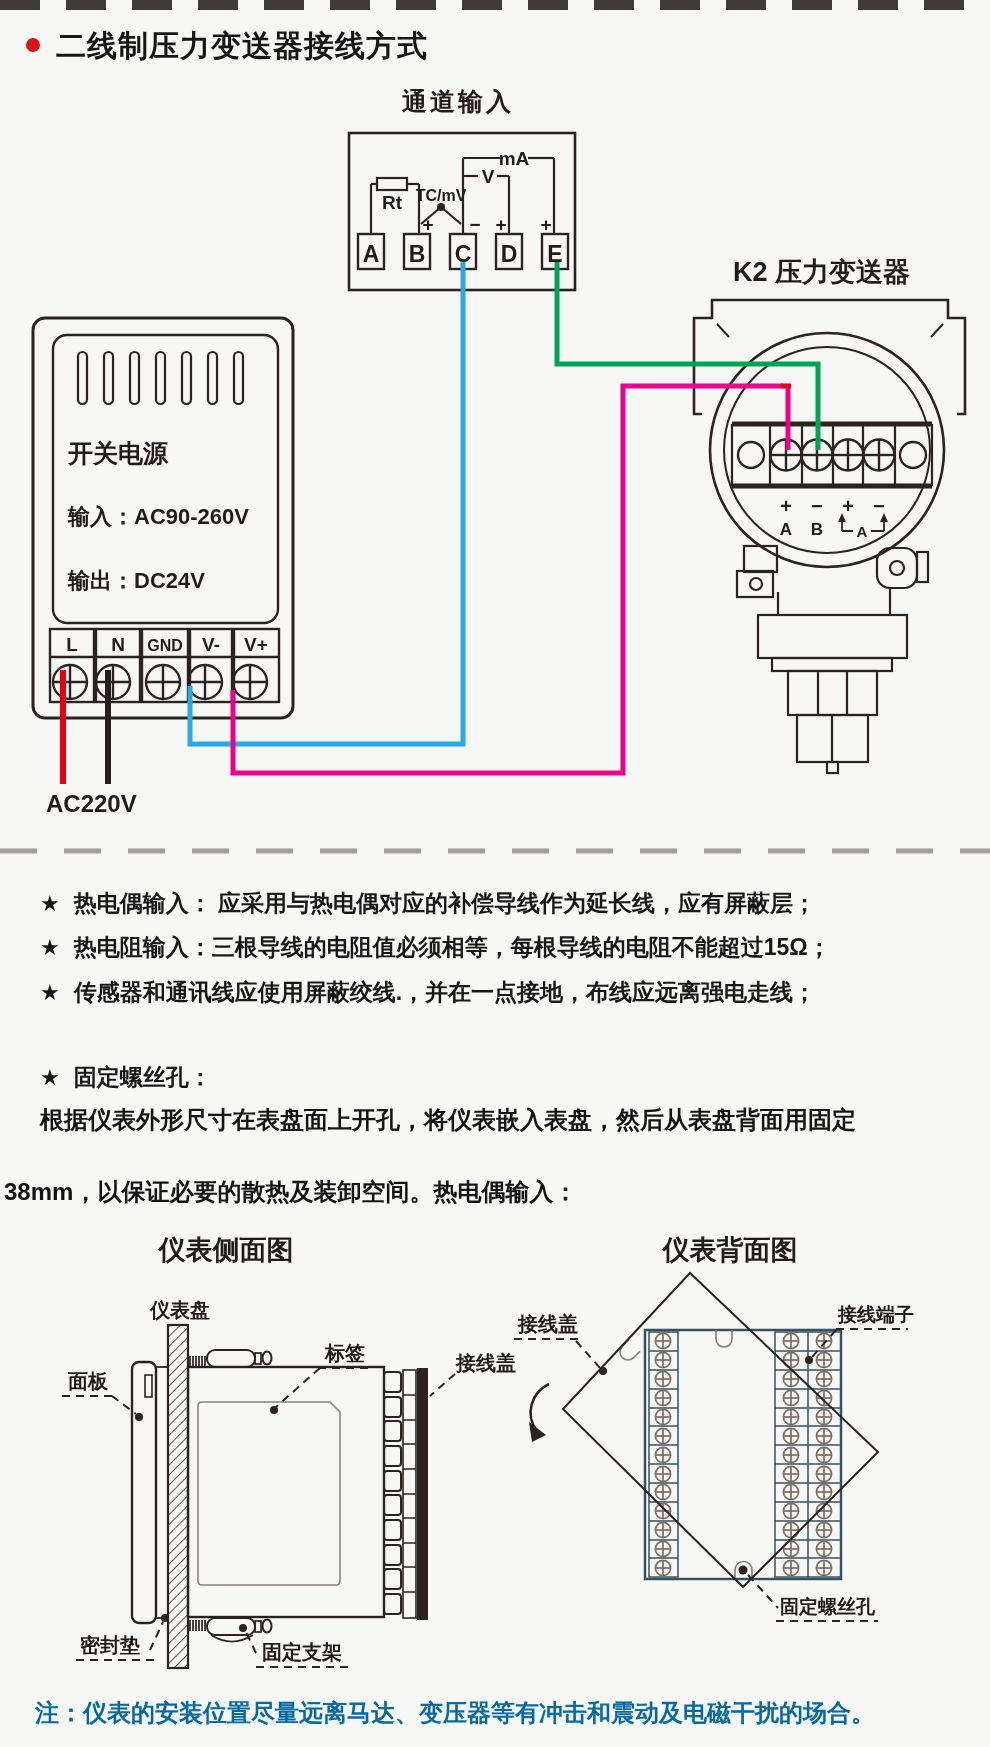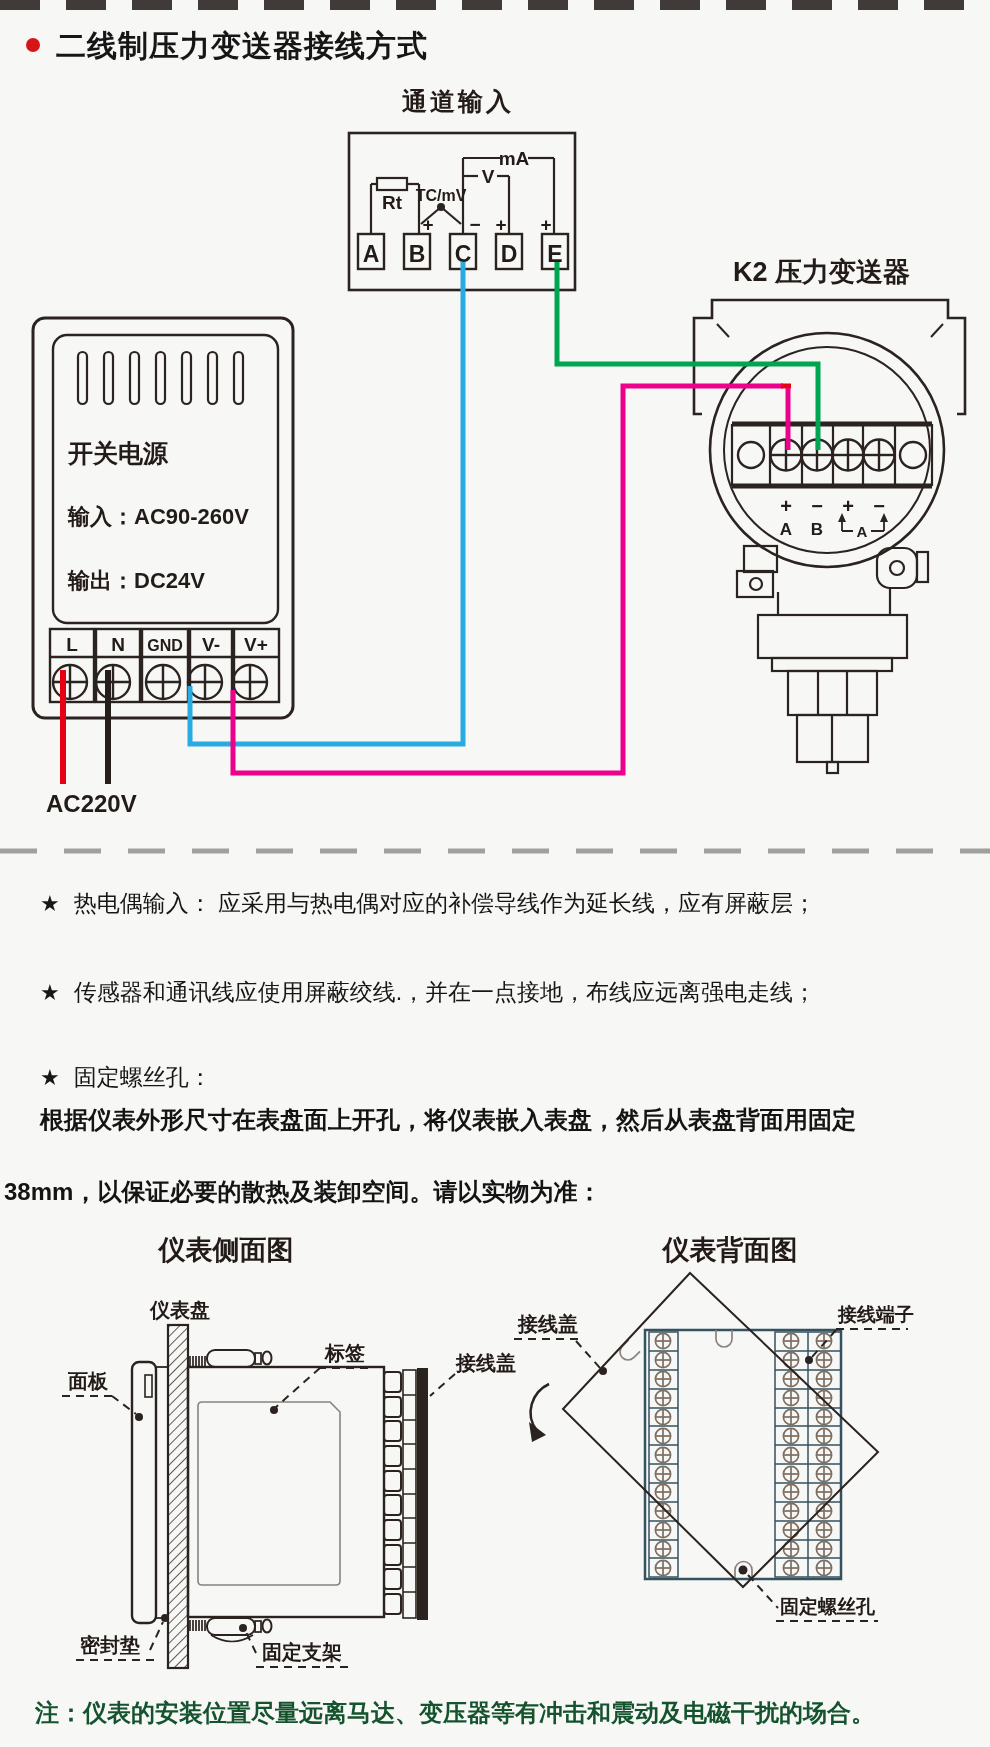--- a/index.html
+++ b/index.html
@@ -2,25 +2,25 @@
 <html><head>
 <meta charset="utf-8">
 <style>
   html,body{margin:0;padding:0;}
   .page{position:relative;width:990px;height:1747px;background:#f7f7f6;overflow:hidden;
         font-family:"Liberation Sans","DejaVu Sans",sans-serif;color:#1b1b1b;}
   svg{position:absolute;left:0;top:0;}
   svg text{font-family:"Liberation Sans","DejaVu Sans",sans-serif;fill:#221b18;font-weight:bold;}
   .page-title{position:absolute;left:56px;top:26px;font-size:30px;font-weight:bold;color:#161616;letter-spacing:1px;}
   .title-dot{position:absolute;left:26px;top:38px;width:14px;height:14px;border-radius:50%;background:#d61518;}
-  .bullet-line{position:absolute;left:40px;font-size:23px;font-weight:normal;white-space:nowrap;color:#171717;}
+  .bullet-line{position:absolute;left:40px;font-size:23px;font-weight:bold;white-space:nowrap;color:#171717;}
   .bullet-line .star{margin-right:14px;font-size:22px;}
   .para-line{position:absolute;left:4px;width:984px;font-size:24px;font-weight:bold;white-space:nowrap;color:#141414;}
   .indent{padding-left:36px;}
-  .foot-note{position:absolute;left:35px;top:1697px;font-size:24px;font-weight:bold;white-space:nowrap;color:#14532d;}
+  .foot-note{position:absolute;left:35px;top:1697px;font-size:24px;font-weight:bold;white-space:nowrap;color:#0369a1;}
   .serif{font-family:"Liberation Serif","DejaVu Serif",serif;}
 </style>
 </head>
 <body>
 
 <div class="page">
 
   <span class="title-dot"></span>
   <h1 class="page-title" style="margin:0">二线制压力变送器接线方式</h1>
 
@@ -344,25 +344,28 @@
         <text x="518" y="1331" font-size="20">接线盖</text>
         <text x="838" y="1321">接线端子</text>
         <text x="780" y="1613">固定螺丝孔</text>
       </g>
     </g>
   </svg>
 
   <div class="bullet-line" style="top:888px">
     <span class="star">★</span><span>热电偶输入： 应采用与热电偶对应的补偿导线作为延长线，应有屏蔽层；</span>
   </div>
+  <div class="bullet-line" style="top:932px">
+    <span class="star">★</span><span>热电阻输入：三根导线的电阻值必须相等，每根导线的电阻不能超过15Ω；</span>
+  </div>
   <div class="bullet-line" style="top:977px">
     <span class="star">★</span><span>传感器和通讯线应使用屏蔽绞线.，并在一点接地，布线应远离强电走线；</span>
   </div>
   <div class="bullet-line" style="top:1062px">
     <span class="star">★</span><span>固定螺丝孔：</span>
   </div>
 
   <div class="para-line indent" style="top:1104px">根据仪表外形尺寸在表盘面上开孔，将仪表嵌入表盘，然后从表盘背面用固定</div>
-  <div class="para-line" style="top:1176px">38mm，以保证必要的散热及装卸空间。请以实物为准：</div>
+  <div class="para-line" style="top:1176px">38mm，以保证必要的散热及装卸空间。热电偶输入：</div>
 
   <div class="foot-note">注：仪表的安装位置尽量远离马达、变压器等有冲击和震动及电磁干扰的场合。</div>
 
 </div>
 
 </body></html>

